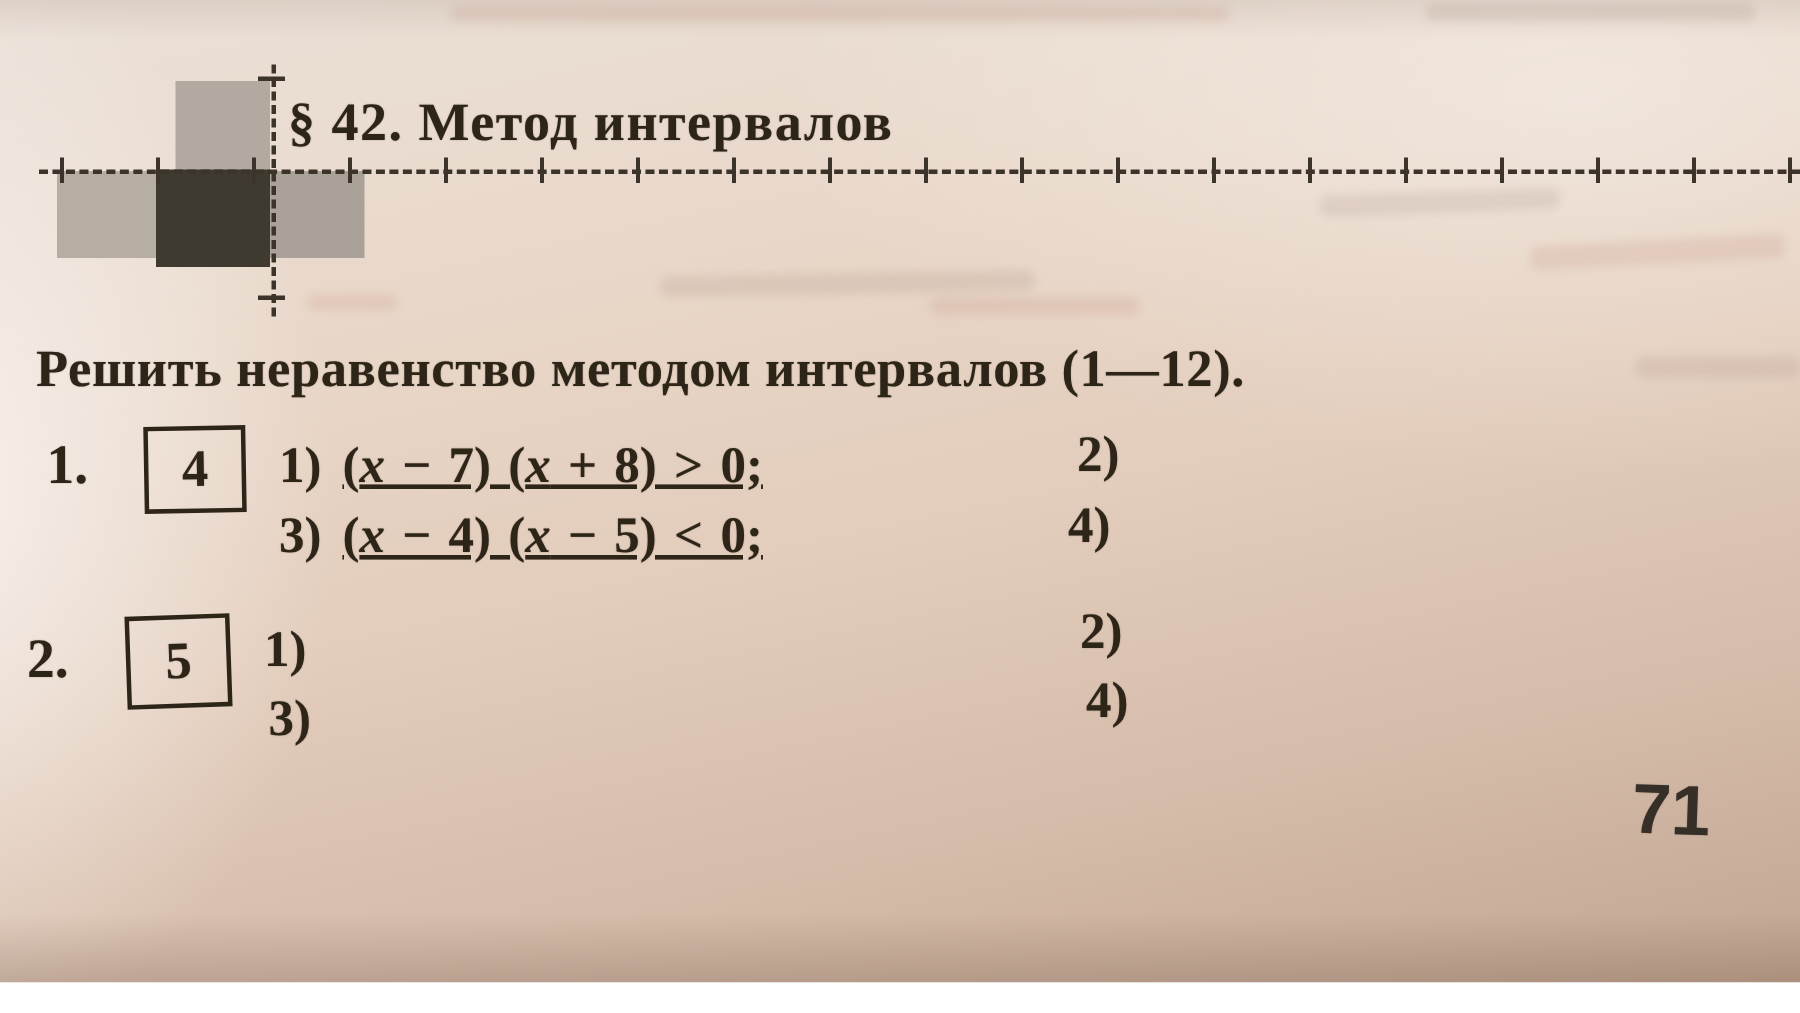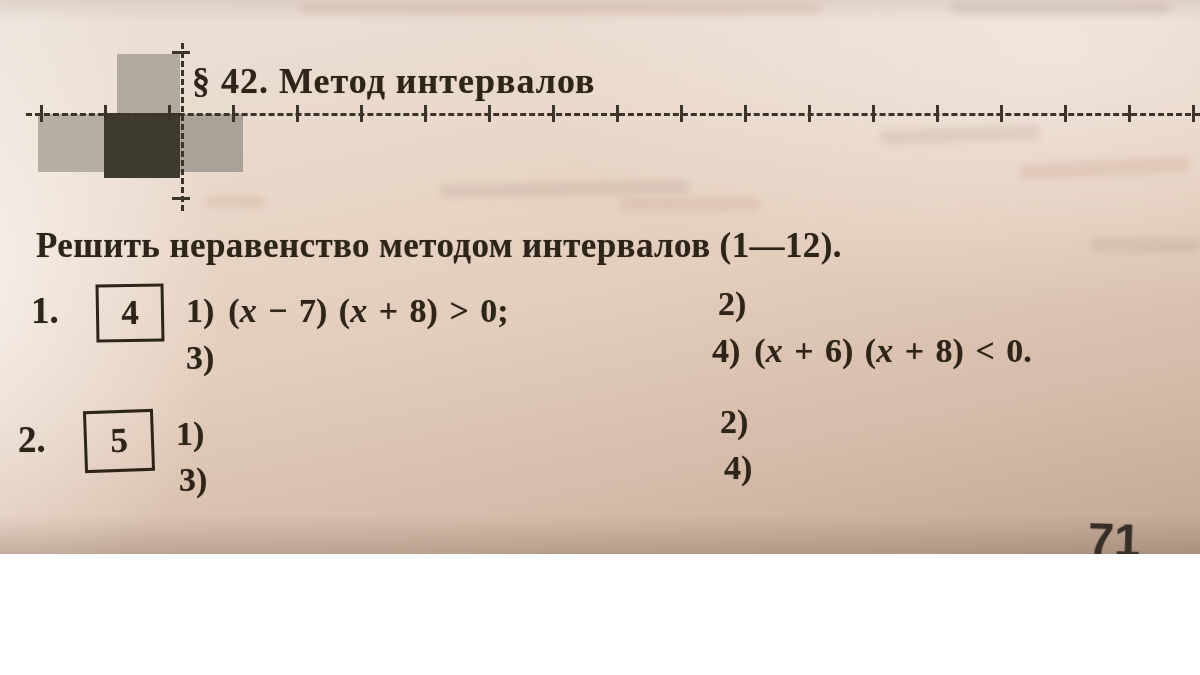--- a/index.html
+++ b/index.html
@@ -1,17 +1,17 @@
 <!DOCTYPE html>
 <html><head>
 <meta charset="utf-8">
 <style>
   html,body { margin:0; padding:0; }
   .stage {
-    position:relative; width:1200px; height:554px; overflow:hidden;
+    position:relative; width:1200px; height:655px; overflow:hidden;
     font-family:"Liberation Serif", serif;
     background:
       linear-gradient(0deg, rgba(70,45,30,.18), rgba(70,45,30,0) 7%),
       linear-gradient(180deg, rgba(90,60,45,.10), rgba(90,60,45,0) 4%),
       radial-gradient(420px 560px at -4% 52%, rgba(255,255,255,.68), rgba(255,255,255,0) 65%),
       radial-gradient(900px 420px at 88% 10%, rgba(255,255,255,.38), rgba(255,255,255,0) 60%),
       linear-gradient(168deg, #ebe1d8 0%, #e9d8ca 28%, #e3cdbc 52%, #d6bcaa 76%, #c8ad9b 92%, #c1a593 100%);
   }
   .content { position:absolute; inset:0; filter:blur(.35px); }
   .ink { color:#2e2519; text-shadow:0 0 1px rgba(50,38,26,.4); }
@@ -22,27 +22,27 @@
 
   
   .sq { position:absolute; }
   .hline { position:absolute; left:26px; top:113px; width:1174px; height:0; border-top:3px dashed #3c342a; }
   .hticks { position:absolute; left:40px; top:105px; width:1160px; height:17px;
             background:repeating-linear-gradient(90deg, #3c342a 0 3px, transparent 3px 64px); }
   .vline { position:absolute; left:181px; top:43px; height:168px; width:0; border-left:3px dashed #3c342a; }
   .vtick { position:absolute; left:172px; width:18px; height:3px; background:#3c342a; }
 
   .title { position:absolute; left:192px; top:60px; font-size:36px; font-weight:bold; letter-spacing:1px; white-space:nowrap; }
-  .instruction { position:absolute; left:36px; top:226px; font-size:35px; font-weight:bold; letter-spacing:.4px; white-space:nowrap; }
+  .instruction { position:absolute; left:24px; top:226px; font-size:35px; font-weight:bold; letter-spacing:.4px; white-space:nowrap; }
 
   .pnum { position:absolute; font-size:37px; font-weight:bold; }
   .pbox { position:absolute; border:3px solid #2e2519; display:flex; align-items:center; justify-content:center;
           font-size:35px; font-weight:bold; }
   .item { position:absolute; display:flex; gap:14px; font-size:34px; font-weight:bold; white-space:nowrap; }
-  .item .iexpr { word-spacing:3px; }
+  .item .iexpr { word-spacing:3px;text-decoration:underline; }
   .item i { font-style:italic; font-family:"Liberation Serif", serif; }
 
   .pagenum { position:absolute; left:1088px; top:512px; font-family:"Liberation Sans", sans-serif;
              font-size:47px; font-weight:bold; color:#352f28; transform:rotate(2deg);
              text-shadow:0 0 1px rgba(50,38,26,.35); }
 </style>
 </head>
 <body>
 
 <div class="stage">
@@ -78,24 +78,24 @@
     </div>
     <div class="item ink" style="left:186px; top:292px;">
       <span class="ilabel">1)</span>
       <span class="iexpr mathx">(<i>x</i> − 7) (<i>x</i> + 8) &gt; 0;</span>
     </div>
     <div class="item ink" style="left:718px; top:285px;">
       <span class="ilabel">2)</span>
     </div>
     <div class="item ink" style="left:186px; top:339px;">
       <span class="ilabel">3)</span>
+      <span class="iexpr mathx">(<i>x</i> − 4) (<i>x</i> − 5) &lt; 0;</span>
     </div>
     <div class="item ink" style="left:712px; top:332px;">
       <span class="ilabel">4)</span>
-      <span class="iexpr mathx">(<i>x</i> + 6) (<i>x</i> + 8) &lt; 0.</span>
     </div>
 
     <div class="pnum ink" style="left:18px; top:418px;">2.</div>
     <div class="pbox ink" style="left:84px; top:410px; width:64px; height:56px; transform:rotate(-2deg);">
       <span>5</span>
     </div>
     <div class="item ink" style="left:176px; top:415px;">
       <span class="ilabel">1)</span>
     </div>
     <div class="item ink" style="left:720px; top:403px;">

